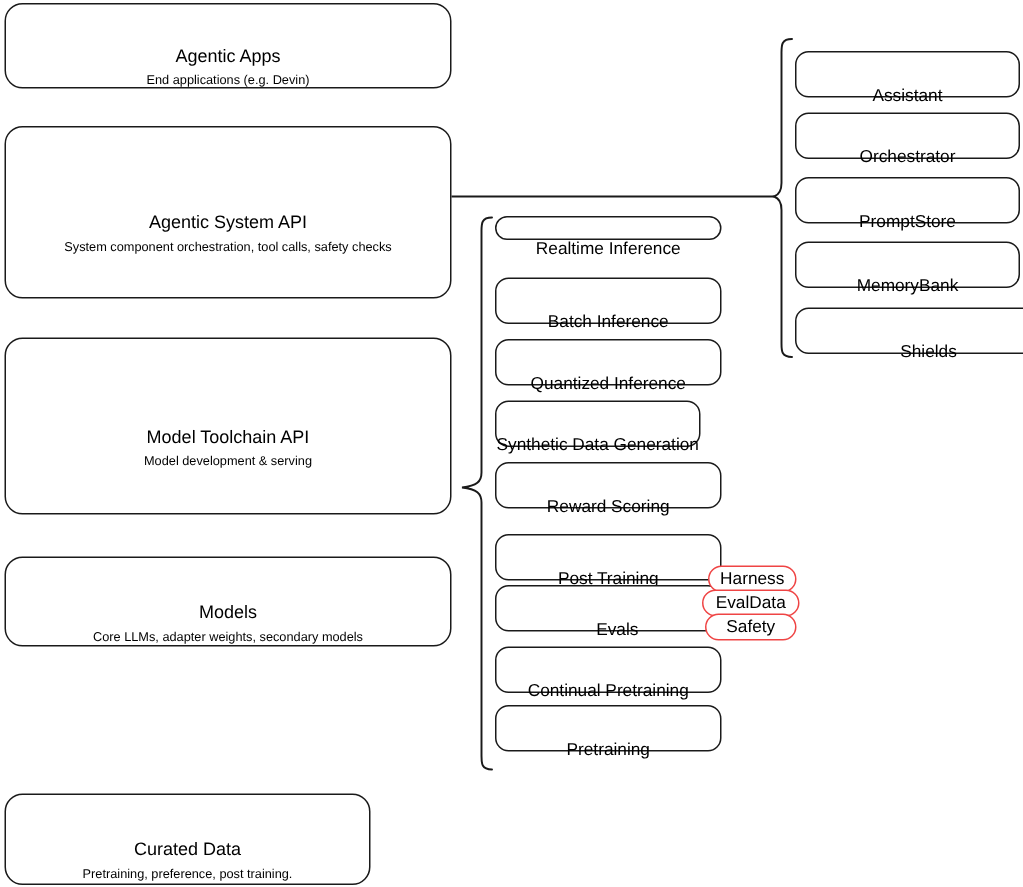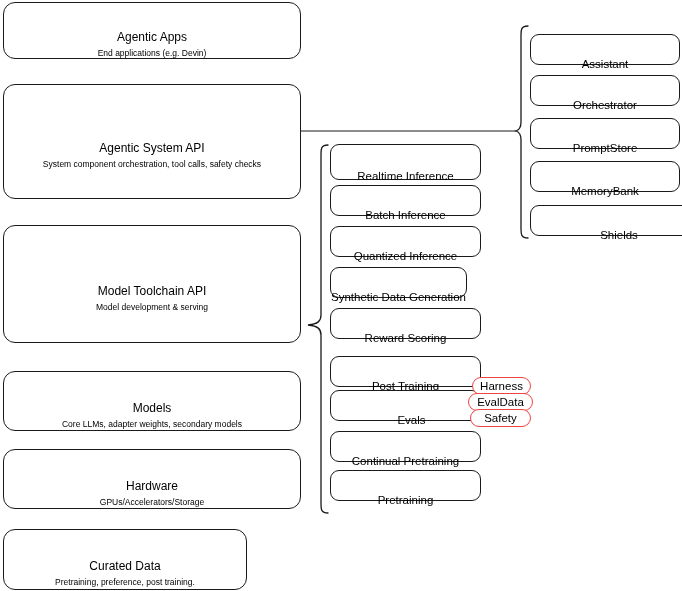--- a/index.html
+++ b/index.html
@@ -99,24 +99,20 @@
   <div class="node stack-node" style="left:3px; top:225px; width:298px; height:118px;">
     <div class="title">Model Toolchain API</div>
     <div class="subtitle">Model development &amp; serving</div>
   </div>
 
   <div class="node stack-node" style="left:3px; top:371px; width:298px; height:60px;">
     <div class="title">Models</div>
     <div class="subtitle">Core LLMs, adapter weights, secondary models</div>
   </div>
 
-  <div class="node stack-node" style="left:3px; top:449px; width:298px; height:60px;">
-    <div class="title">Hardware</div>
-    <div class="subtitle">GPUs/Accelerators/Storage</div>
-  </div>
 
   <div class="node stack-node" style="left:3px; top:529px; width:244px; height:61px;">
     <div class="title">Curated Data</div>
     <div class="subtitle">Pretraining, preference, post training.</div>
   </div>
 
   <div class="connector-wrap" style="left:0px; top:0px; width:682px; height:591px;">
     <svg width="682" height="591" viewBox="0 0 682 591">
       <path d="M301,131 L516,131" fill="none" stroke="#1a1a1a" stroke-width="1.2"></path>
     </svg>
@@ -139,21 +135,21 @@
       <path d="M528,26
                C521,26 521,30 521,35
                L521,122
                C521,127 519,130 516,131
                C519,132 521,135 521,140
                L521,229
                C521,234 521,238 528,238" fill="none" stroke="#1a1a1a" stroke-width="1.3" stroke-linecap="round"></path>
     </svg>
   </div>
 
-  <div class="node leaf-node" style="left:330px; top:144px; width:151px; height:36px;">
+  <div class="node leaf-node" style="left:330px; top:144px; width:151px; height:16px;">
     <div class="title">Realtime Inference</div>
   </div>
   <div class="node leaf-node" style="left:330px; top:185px; width:151px; height:31px;">
     <div class="title">Batch Inference</div>
   </div>
   <div class="node leaf-node" style="left:330px; top:226px; width:151px; height:31px;">
     <div class="title">Quantized Inference</div>
   </div>
   <div class="node leaf-node" style="left:330px; top:267px; width:137px; height:31px;">
     <div class="title">Synthetic Data Generation</div>

